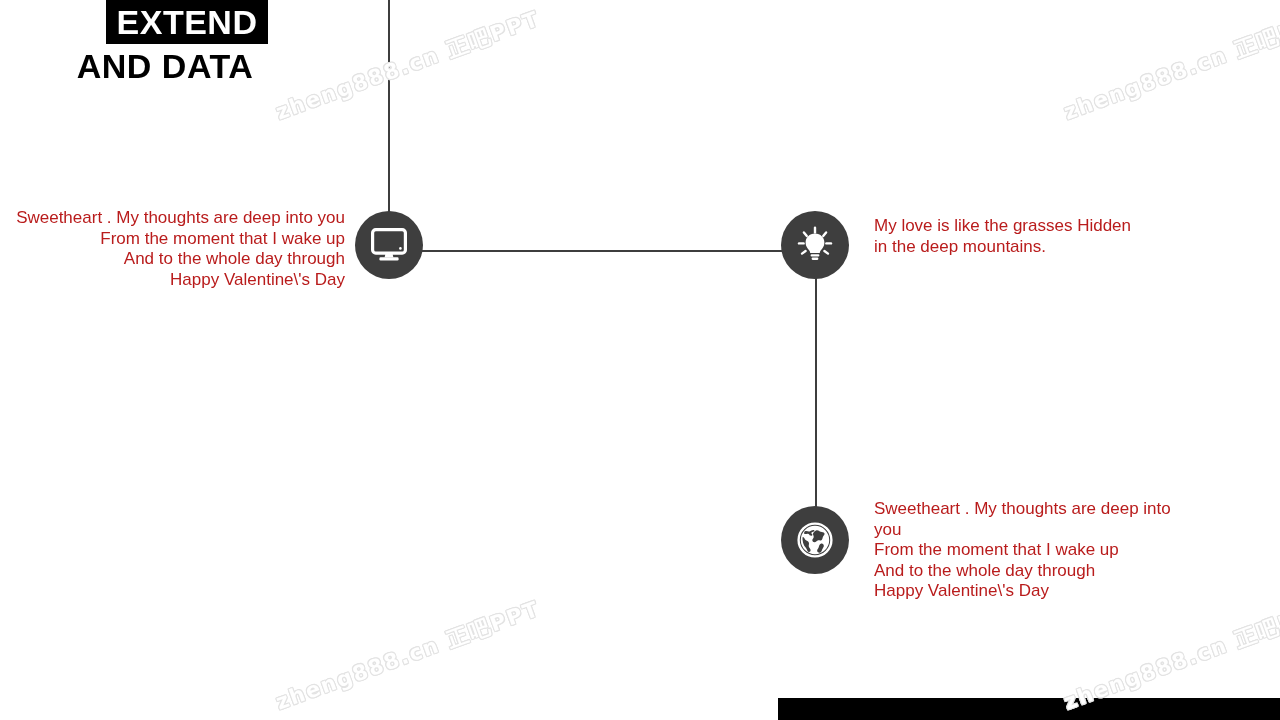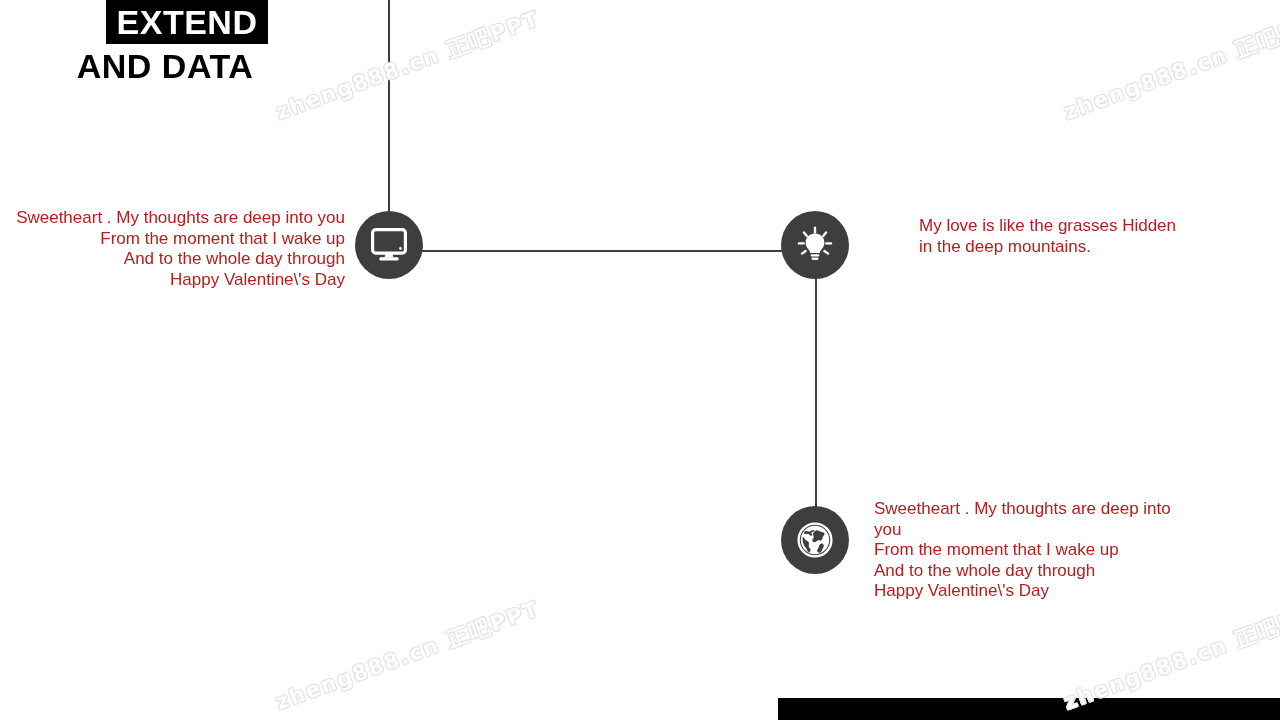--- a/index.html
+++ b/index.html
@@ -92,21 +92,20 @@
     left: 8px;
     top: 208px;
     width: 337px;
     text-align: right;
   }
   #text-bulb {
     left: 874px;
     top: 216px;
     width: 280px;
     text-align: left;
-    margin-left: 45px;
   }
   #text-globe {
     left: 874px;
     top: 499px;
     width: 300px;
     text-align: left;
   }
 
   
   #bottom-bar {

